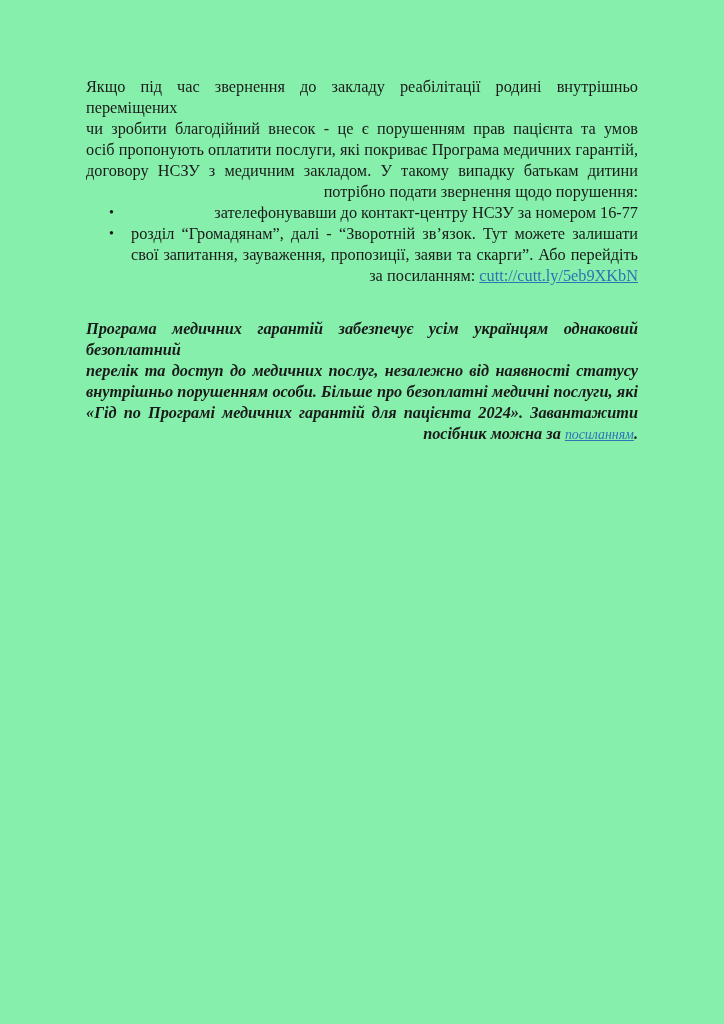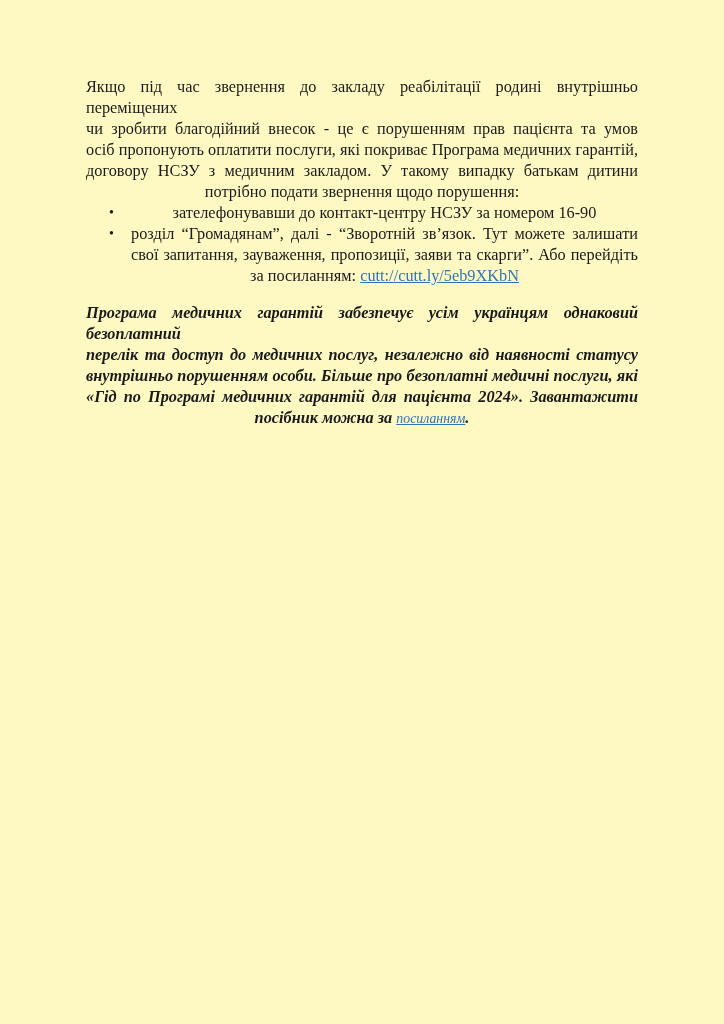--- a/index.html
+++ b/index.html
@@ -4,35 +4,35 @@
 <style>
   html, body {
     margin: 0;
     padding: 0;
     background: #ffffff;
   }
   .page {
     position: relative;
     width: 724px;
     height: 1024px;
-    background: #fef9c3;
+    background: #86efac;
     overflow: hidden;
     font-family: "Liberation Serif", "DejaVu Serif", serif;
     color: #1a1a1a;
   }
   .content {
     position: absolute;
     left: 86px;
     top: 76px;
     width: 552px;
     font-size: 16.3px;
     line-height: 21px;
   }
   .line {
-    text-align: center;
+    text-align: right;
     white-space: normal;
   }
   .line.just {
     text-align: justify;
     text-align-last: justify;
   }
   .bullet-list {
     margin: 0;
     padding: 0;
     list-style: none;
@@ -42,21 +42,21 @@
     padding-left: 45px;
   }
   .bullet-dot {
     position: absolute;
     left: 23px;
     top: 0;
     font-size: 14px;
     line-height: 21px;
   }
   .note-para {
-    margin-top: 16px;
+    margin-top: 32px;
     font-weight: bold;
     font-style: italic;
   }
   .link {
     color: #2e74b5;
     text-decoration: underline;
     cursor: pointer;
   }
   .note-link {
     font-weight: normal;
@@ -74,21 +74,21 @@
       <div class="line just">Якщо під час звернення до закладу реабілітації родині внутрішньо переміщених</div>
       <div class="line just">чи зробити благодійний внесок  - це є порушенням прав пацієнта та умов</div>
       <div class="line just">осіб пропонують оплатити послуги, які покриває Програма медичних гарантій,</div>
       <div class="line just">договору НСЗУ з медичним закладом. У такому випадку батькам дитини</div>
       <div class="line">потрібно подати звернення щодо порушення:</div>
     </div>
 
     <ul class="bullet-list">
       <li class="bullet-item">
         <span class="bullet-dot">•</span>
-        <div class="line">зателефонувавши до контакт-центру НСЗУ за номером 16-90</div>
+        <div class="line">зателефонувавши до контакт-центру НСЗУ за номером 16-77</div>
       </li>
       <li class="bullet-item">
         <span class="bullet-dot">•</span>
         <div class="line just">розділ “Громадянам”, далі  - “Зворотній зв’язок. Тут можете залишати</div>
         <div class="line just">свої запитання, зауваження, пропозиції, заяви та скарги”. Або перейдіть</div>
         <div class="line">
           <span>за посиланням: </span><a class="link">cutt://cutt.ly/5eb9XKbN</a>
         </div>
       </li>
     </ul>

